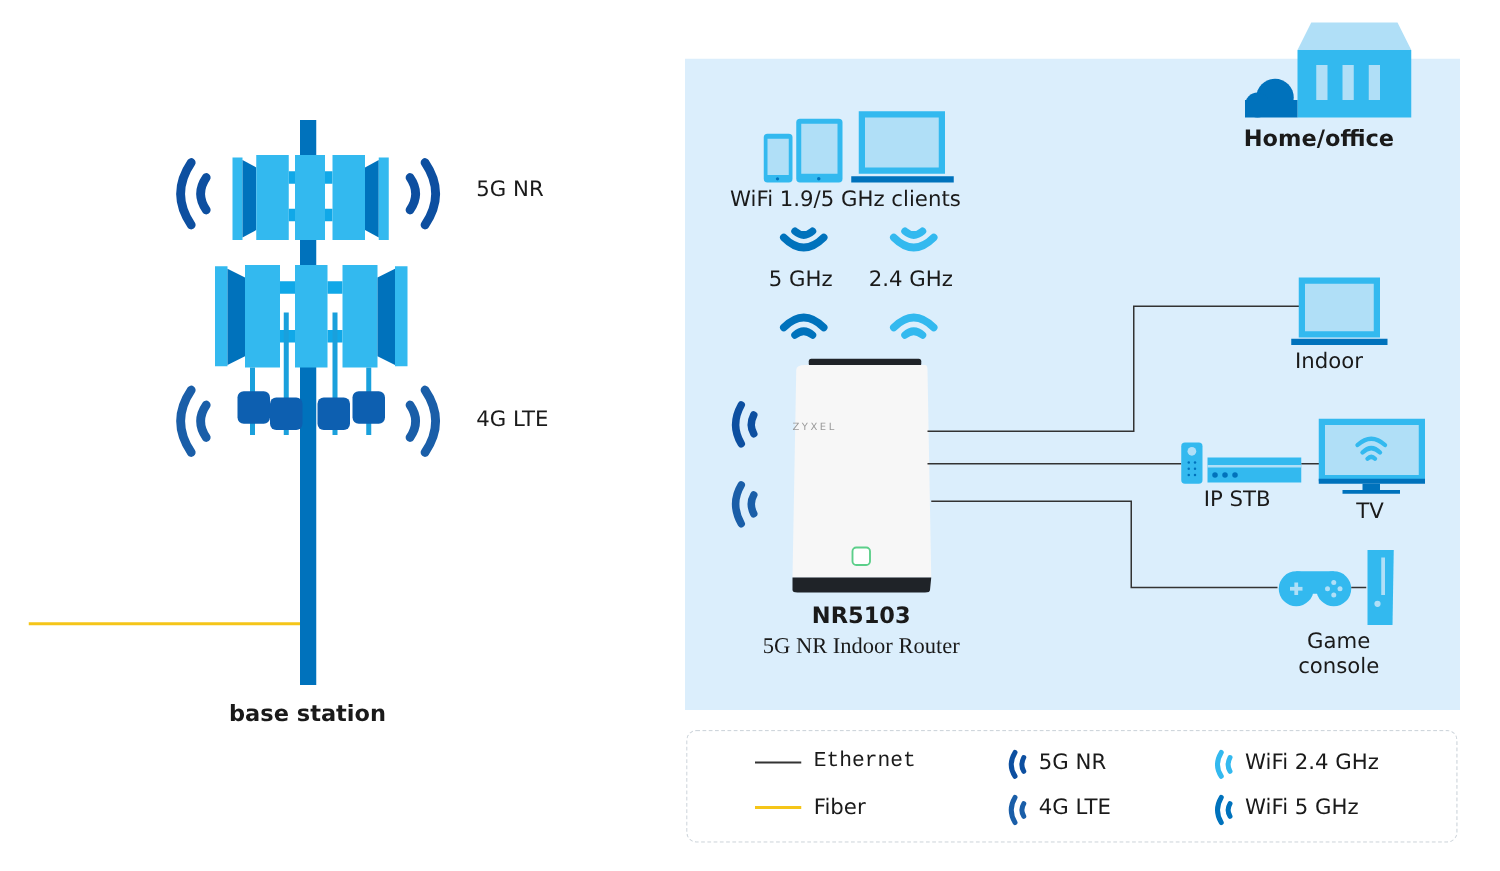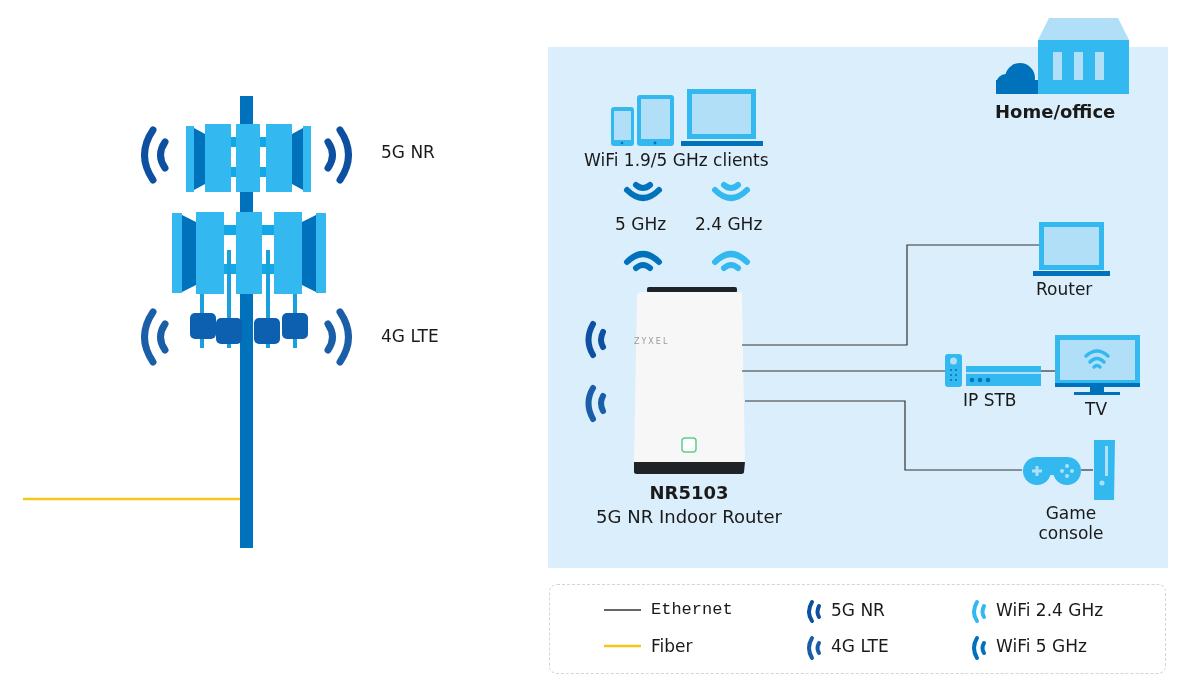--- a/index.html
+++ b/index.html
@@ -222,31 +222,32 @@
     <path d="M977,638 Q971,648 977,658"></path>
       <path d="M984,643 Q981,648 984,653"></path>
   </g>
 </svg>
 
 <div class="abs" style="left:634px;top:337px;width:111px;text-align:left;font-size:8px;letter-spacing:2px;color:#9a9a9a;font-weight:normal;">ZYXEL</div>
 
 <div class="abs txt" style="left:381px;top:142px;">5G NR</div>
 <div class="abs txt" style="left:381px;top:326px;">4G LTE</div>
 <div class="abs txt bold center" style="left:146px;top:560px;width:200px;font-size:18px;line-height:23px;">
+  <div>base station</div>
 </div>
 
 <div class="abs txt bold" style="left:995px;top:101px;font-size:18px;">Home/office</div>
 <div class="abs txt" style="left:584px;top:150px;">WiFi 1.9/5 GHz clients</div>
 <div class="abs txt" style="left:615px;top:214px;">5 GHz</div>
 <div class="abs txt" style="left:695px;top:214px;">2.4 GHz</div>
 
 <div class="abs txt bold center" style="left:589px;top:482px;width:200px;font-size:18px;">NR5103</div>
-<div class="abs txt center" style="left:564px;top:506px;width:250px;font-size:18px;">5G NR Indoor Router</div>
-
-<div class="abs txt" style="left:1036px;top:279px;">Router</div>
+<div class="abs txt center" style="left:564px;top:506px;width:250px;font-size:18px;font-family:Liberation Serif, serif;">5G NR Indoor Router</div>
+
+<div class="abs txt" style="left:1036px;top:279px;">Indoor</div>
 <div class="abs txt" style="left:963px;top:390px;">IP STB</div>
 <div class="abs txt" style="left:1085px;top:399px;">TV</div>
 <div class="abs txt center" style="left:1021px;top:503px;width:100px;line-height:20px;">
   <div>Game</div>
   <div>console</div>
 </div>
 
 <div id="legend" class="abs"></div>
 <div class="abs txt" style="left:651px;top:600px;font-family:Liberation Mono, monospace;">Ethernet</div>
 <div class="abs txt" style="left:651px;top:636px;">Fiber</div>

